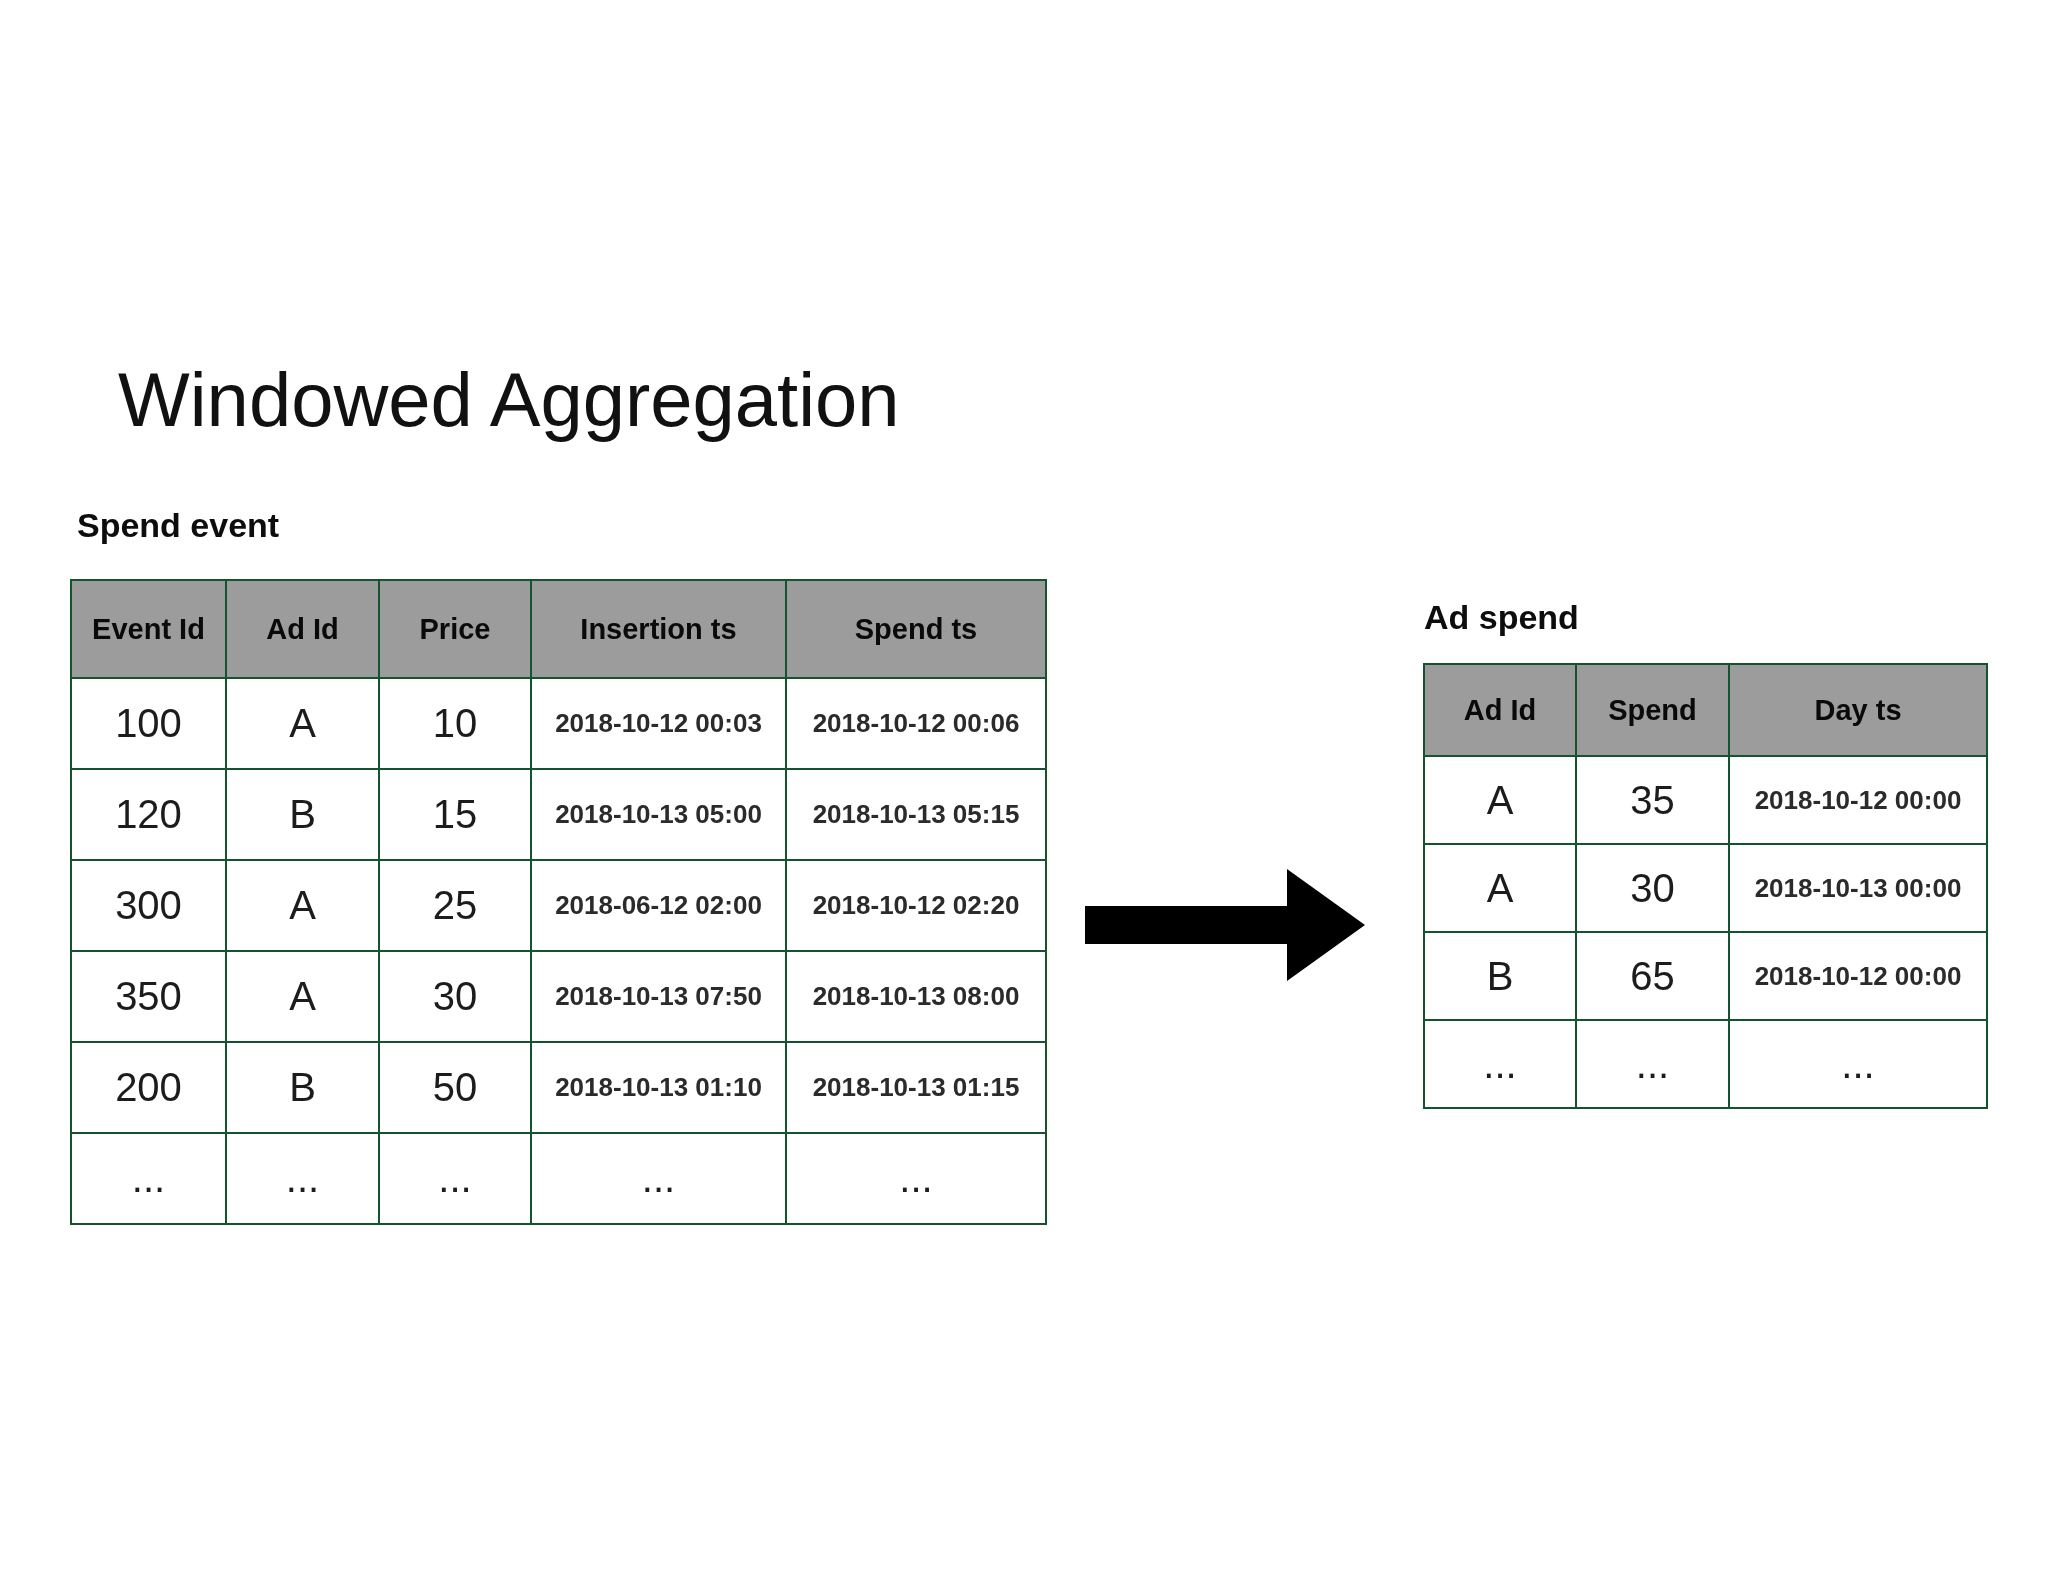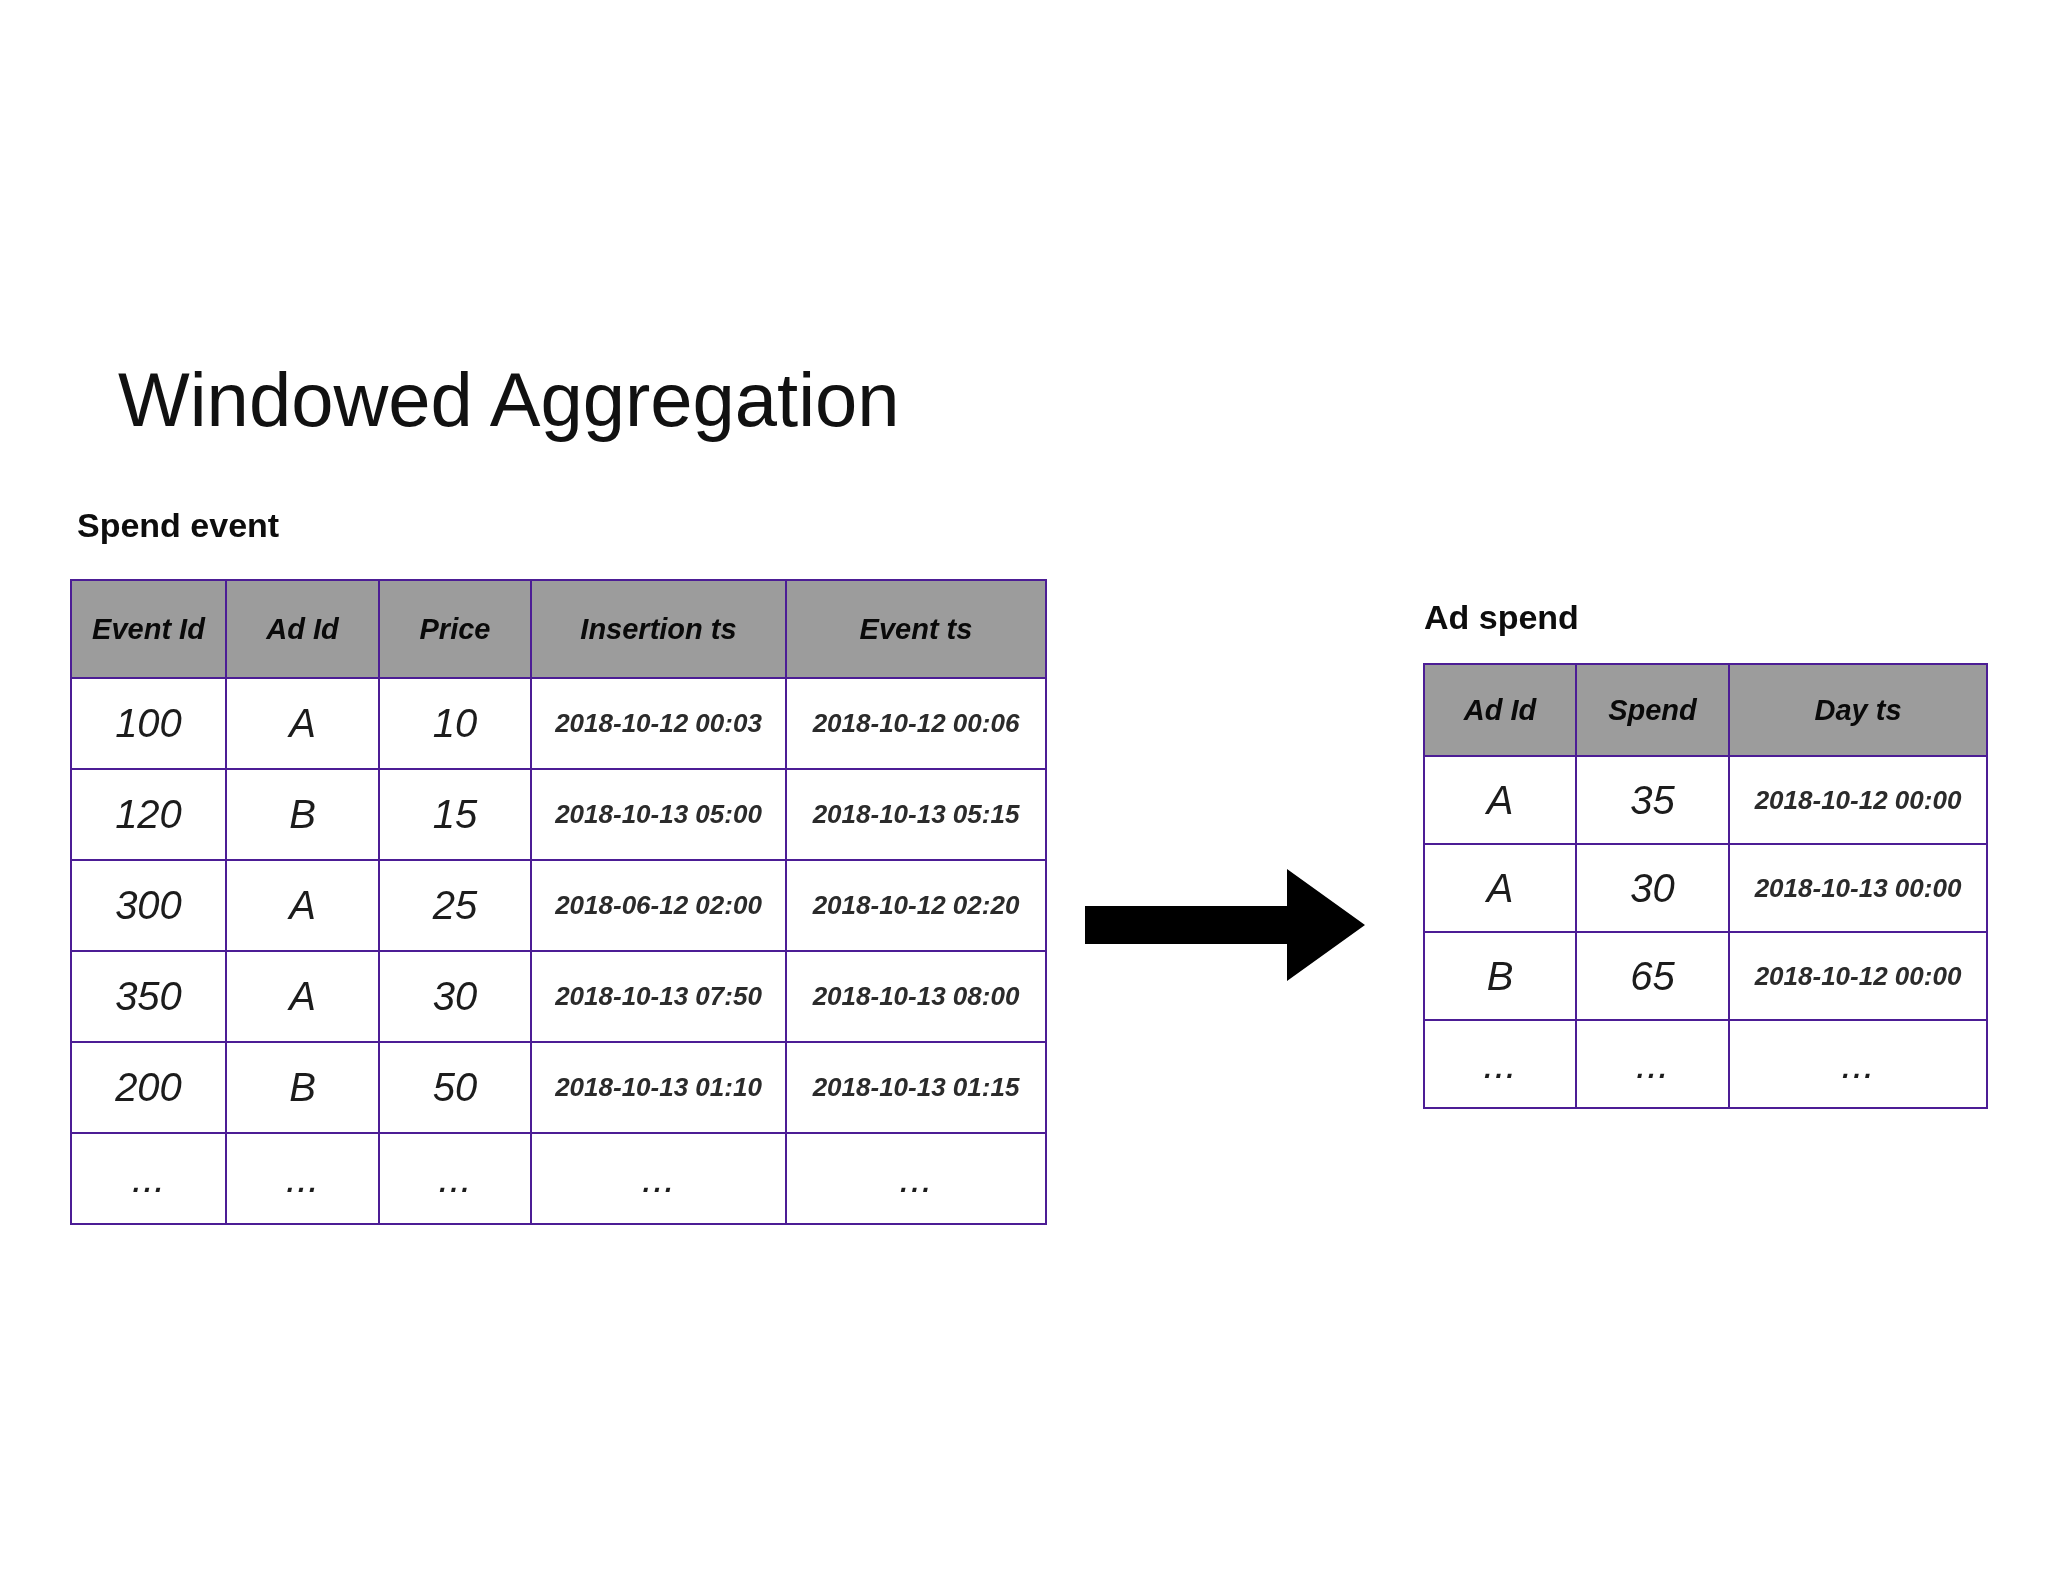--- a/index.html
+++ b/index.html
@@ -33,26 +33,25 @@
   table.data-tbl {
     position:absolute;
     border-collapse:collapse;
     table-layout:fixed;
     background:#ffffff;
   }
   #left-table  { left:70px;  top:579px; }
   #right-table { left:1423px; top:663px; }
 
   .data-tbl th, .data-tbl td {
-    border:2px solid #4c1d95;
+    border:2px solid #14532d;
     text-align:center;
     vertical-align:middle;
     padding:0;
     overflow:hidden;
-    font-style:italic;
   }
   .data-tbl th {
     background:#9c9c9c;
     font-weight:bold;
     font-size:29px;
     color:#0a0a0a;
   }
   .data-tbl td {
     font-size:40px;
     color:#1c1c1c;
@@ -91,21 +90,21 @@
         <col style="width: 152px;">
         <col style="width: 255px;">
         <col style="width: 260px;">
       </colgroup>
       <thead>
         <tr>
           <th>Event Id</th>
           <th>Ad Id</th>
           <th>Price</th>
           <th>Insertion ts</th>
-          <th>Event ts</th>
+          <th>Spend ts</th>
         </tr>
       </thead>
       <tbody>
         <tr>
           <td>100</td>
           <td>A</td>
           <td>10</td>
           <td class="ts">2018-10-12 00:03</td>
           <td class="ts">2018-10-12 00:06</td>
         </tr>

